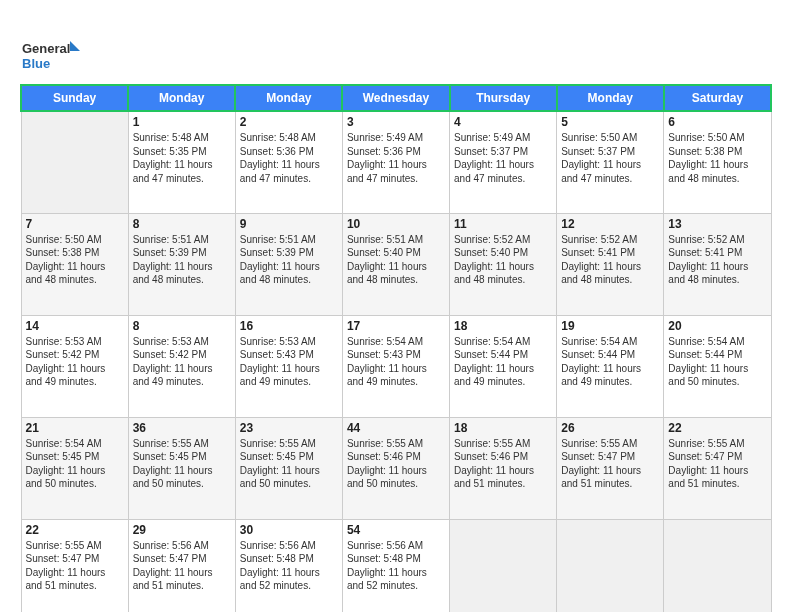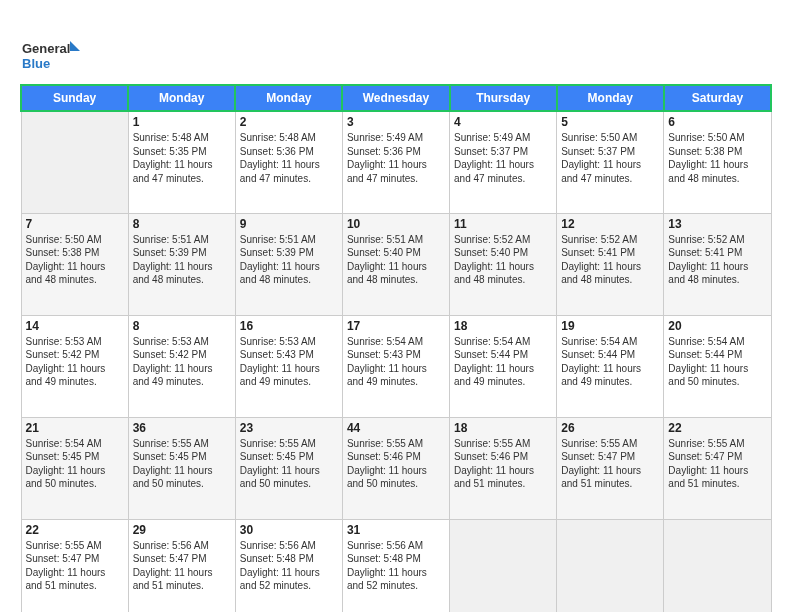--- a/index.html
+++ b/index.html
@@ -337,21 +337,21 @@
 and 51 minutes.</div>
           </td>
           <td>
             <span class="day-num">30</span>
             <div class="day-info" style="white-space: pre-line;">Sunrise: 5:56 AM
 Sunset: 5:48 PM
 Daylight: 11 hours
 and 52 minutes.</div>
           </td>
           <td>
-            <span class="day-num">31</span>
+            <span class="day-num">54</span>
             <div class="day-info" style="white-space: pre-line;">Sunrise: 5:56 AM
 Sunset: 5:48 PM
 Daylight: 11 hours
 and 52 minutes.</div>
           </td>
           <td class="empty"></td>
           <td class="empty"></td>
           <td class="empty"></td>
         </tr>
       </tbody>

